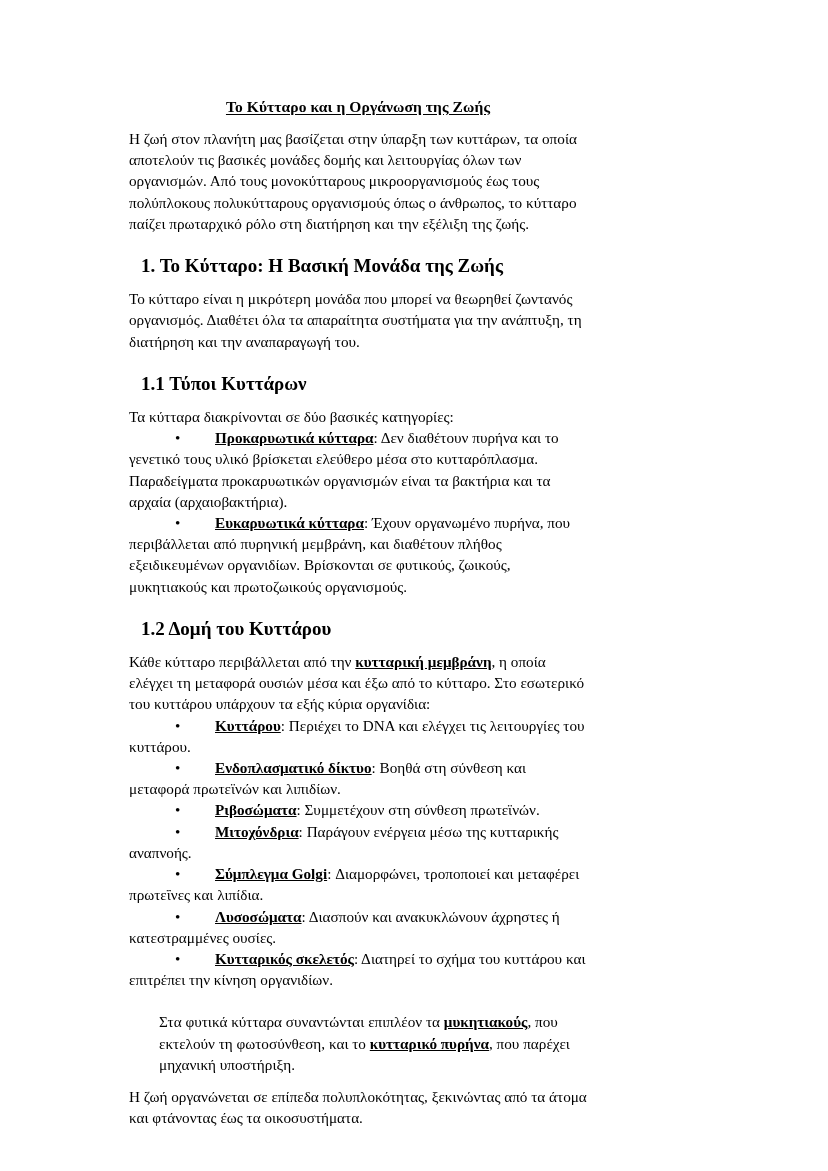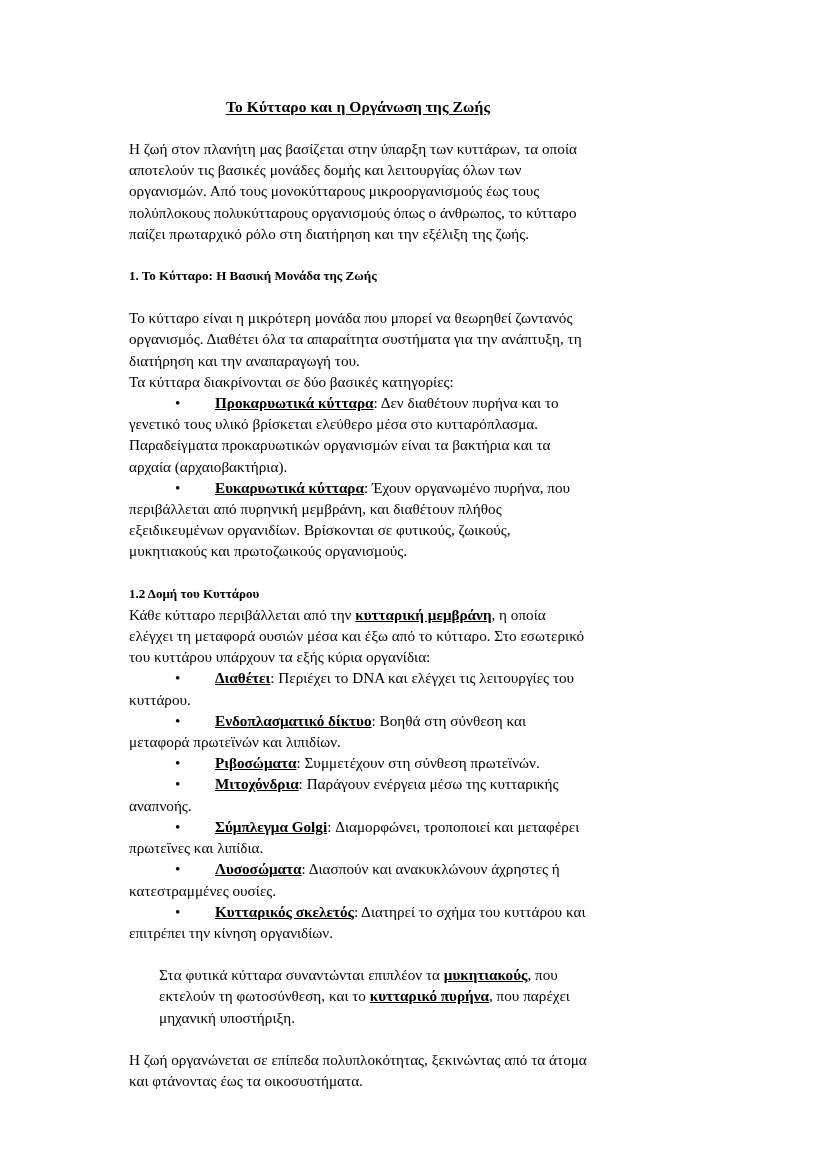--- a/index.html
+++ b/index.html
@@ -34,30 +34,30 @@
     text-underline-offset: 2px;
     letter-spacing: 0.1px;
   }
   p {
     margin: 0;
     font-size: 15.2px;
     line-height: 21.2px;
     text-align: left;
   }
   .para {
-    margin-top: 21px;
+    margin-top: 11px;
   }
   .para-indent {
     margin-top: 21px;
     padding-left: 30px;
   }
   .h-section {
-    margin: 0;
+    margin: 12px;
     margin-top: 21px;
-    font-size: 13px;
+    font-size: 19px;
     font-weight: bold;
     line-height: 21.2px;
   }
   .lead-in {
   }
   ul.bullets {
     margin: 0;
     padding: 0;
     list-style: none;
   }
@@ -88,39 +88,40 @@
 <div class="page">
 
   <h1 class="doc-title">Το Κύτταρο και η Οργάνωση της Ζωής</h1>
 
   <p class="para">Η ζωή στον πλανήτη μας βασίζεται στην ύπαρξη των κυττάρων, τα οποία αποτελούν τις βασικές μονάδες δομής και λειτουργίας όλων των οργανισμών. Από τους μονοκύτταρους μικροοργανισμούς έως τους πολύπλοκους πολυκύτταρους οργανισμούς όπως ο άνθρωπος, το κύτταρο παίζει πρωταρχικό ρόλο στη διατήρηση και την εξέλιξη της ζωής.</p>
 
   <h2 class="h-section">1. Το Κύτταρο: Η Βασική Μονάδα της Ζωής</h2>
 
   <p class="para">Το κύτταρο είναι η μικρότερη μονάδα που μπορεί να θεωρηθεί ζωντανός οργανισμός. Διαθέτει όλα τα απαραίτητα συστήματα για την ανάπτυξη, τη διατήρηση και την αναπαραγωγή του.</p>
 
+  <h3 class="h-section">1.1 Τύποι Κυττάρων</h3>
 
   <p class="lead-in">Τα κύτταρα διακρίνονται σε δύο βασικές κατηγορίες:</p>
 
   <ul class="bullets">
     <li>
       <span class="bullet-dot">•</span><span class="b">Προκαρυωτικά κύτταρα</span><span>: Δεν διαθέτουν πυρήνα και το γενετικό τους υλικό βρίσκεται ελεύθερο μέσα στο κυτταρόπλασμα. Παραδείγματα προκαρυωτικών οργανισμών είναι τα βακτήρια και τα αρχαία (αρχαιοβακτήρια).</span>
     </li>
     <li>
       <span class="bullet-dot">•</span><span class="b">Ευκαρυωτικά κύτταρα</span><span>: Έχουν οργανωμένο πυρήνα, που περιβάλλεται από πυρηνική μεμβράνη, και διαθέτουν πλήθος εξειδικευμένων οργανιδίων. Βρίσκονται σε φυτικούς, ζωικούς, μυκητιακούς και πρωτοζωικούς οργανισμούς.</span>
     </li>
   </ul>
 
   <h3 class="h-section">1.2 Δομή του Κυττάρου</h3>
 
   <p class="lead-in"><span>Κάθε κύτταρο περιβάλλεται από την </span><span class="b">κυτταρική μεμβράνη</span><span>, η οποία ελέγχει τη μεταφορά ουσιών μέσα και έξω από το κύτταρο. Στο εσωτερικό του κυττάρου υπάρχουν τα εξής κύρια οργανίδια:</span></p>
 
   <ul class="bullets">
     <li>
-      <span class="bullet-dot">•</span><span class="b">Διαθέτει</span><span>: Περιέχει το DNA και ελέγχει τις λειτουργίες του κυττάρου.</span>
+      <span class="bullet-dot">•</span><span class="b">Κυττάρου</span><span>: Περιέχει το DNA και ελέγχει τις λειτουργίες του κυττάρου.</span>
     </li>
     <li>
       <span class="bullet-dot">•</span><span class="b">Ενδοπλασματικό δίκτυο</span><span>: Βοηθά στη σύνθεση και μεταφορά πρωτεϊνών και λιπιδίων.</span>
     </li>
     <li>
       <span class="bullet-dot">•</span><span class="b">Ριβοσώματα</span><span>: Συμμετέχουν στη σύνθεση πρωτεϊνών.</span>
     </li>
     <li>
       <span class="bullet-dot">•</span><span class="b">Μιτοχόνδρια</span><span>: Παράγουν ενέργεια μέσω της κυτταρικής αναπνοής.</span>
     </li>

